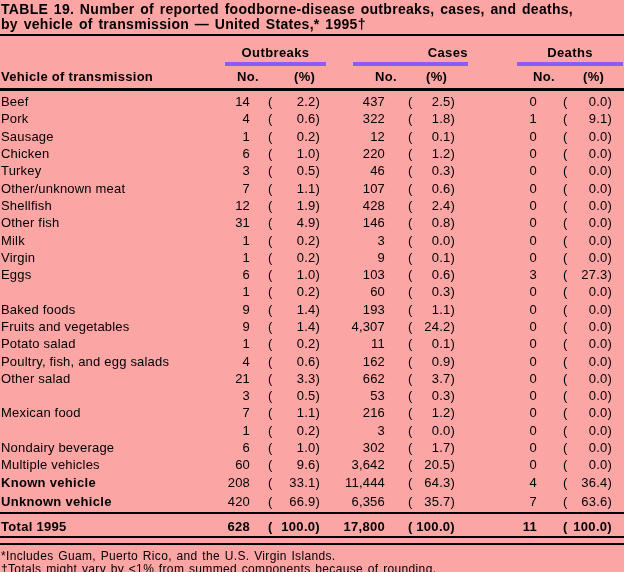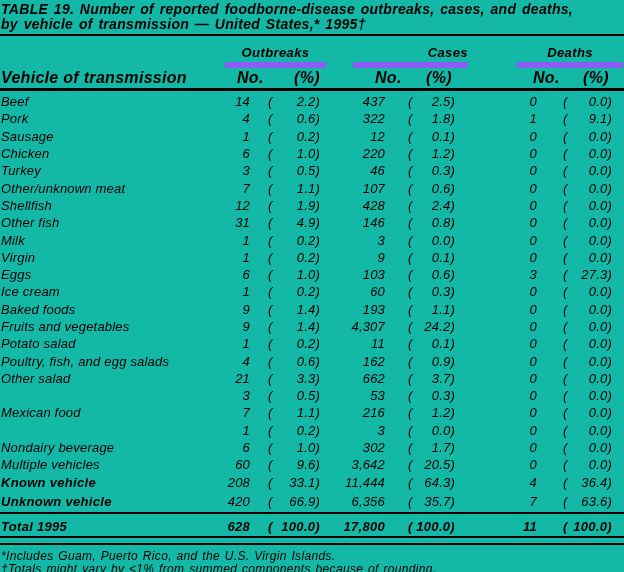--- a/index.html
+++ b/index.html
@@ -1,35 +1,34 @@
 <!DOCTYPE html>
 <html><head>
 <meta charset="utf-8">
 <style>
   html,body{margin:0;padding:0;background:#fff;}
   .page{
     position:relative;
     width:624px;height:572px;
-    background:#14b8a6;color:#000;
+    background:#fca5a5;color:#000;
     font-family:"Liberation Sans", sans-serif;
     overflow:hidden;
-    font-style:italic;
   }
   
   .title{padding:2px 0 0 1px;font-size:14px;font-weight:bold;line-height:15px;
          letter-spacing:0.3px;word-spacing:1.5px;}
   .title-rule{height:2px;background:#000;margin-top:2px;}
   
   .thead{position:relative;height:55px;}
   .group{position:absolute;top:9px;height:17px;text-align:center;
-         font-size:13px;font-weight:bold;border-bottom:6px solid #8b5cf6;letter-spacing:0.4px;}
+         font-size:13px;font-weight:bold;border-bottom:4px solid #8b5cf6;letter-spacing:0.4px;}
   .g-out{left:225px;width:101px;}
   .g-cases{left:353px;width:115px;text-align:right;}
   .g-deaths{left:517px;width:106px;}
-  .sub{position:absolute;top:33px;font-size:16px;font-weight:bold;letter-spacing:0.3px;}
+  .sub{position:absolute;top:33px;font-size:13px;font-weight:bold;letter-spacing:0.3px;}
   .sh-vehicle{left:1px;}
   .sh-ono{left:237px;} .sh-opct{left:294px;}
   .sh-cno{left:375px;} .sh-cpct{left:426px;}
   .sh-dno{left:533px;} .sh-dpct{left:583px;}
   .head-rule{position:absolute;left:0;bottom:0;width:100%;height:3px;background:#000;}
   
   .tbody{padding-top:2px;}
   .trow{
     display:grid;
     grid-template-columns:206px 44px 18px 52px 9px 56px 23px 47px 42px 40px 26px 49px;
@@ -306,21 +305,20 @@
           <span>)</span>
         </div>
         <div class="c-dno num">3</div>
         <div class="c-dpct pct">
           <span>(</span>
           <span class="pnum">27.3</span>
           <span>)</span>
         </div>
       </div>
       <div class="trow">
-        <div class="c-vehicle">Ice cream</div>
         <div class="c-ono num">1</div>
         <div class="c-opct pct">
           <span>(</span>
           <span class="pnum">0.2</span>
           <span>)</span>
         </div>
         <div class="c-cno num">60</div>
         <div class="c-cpct pct">
           <span>(</span>
           <span class="pnum">0.3</span>

